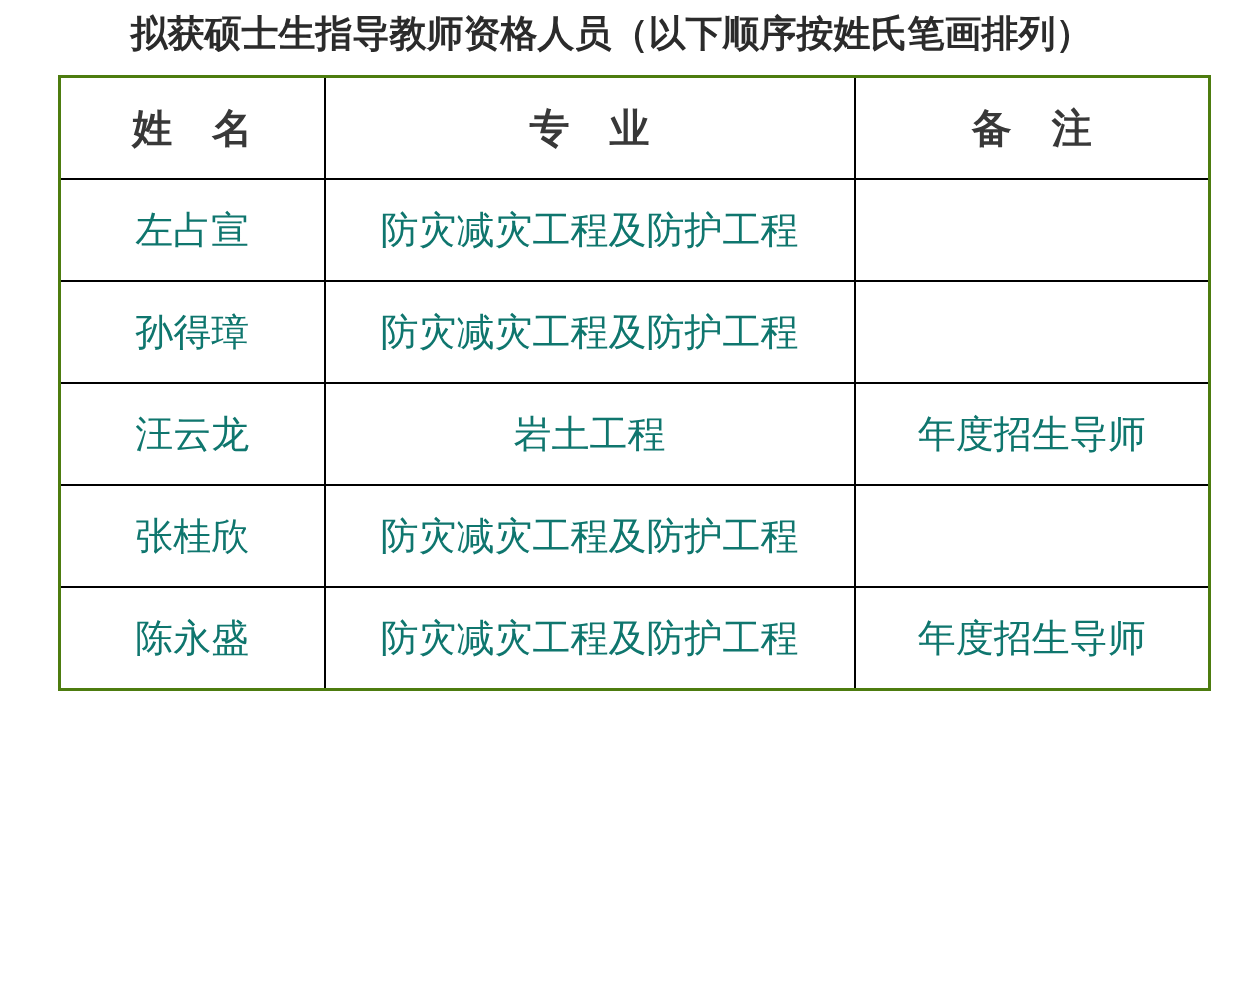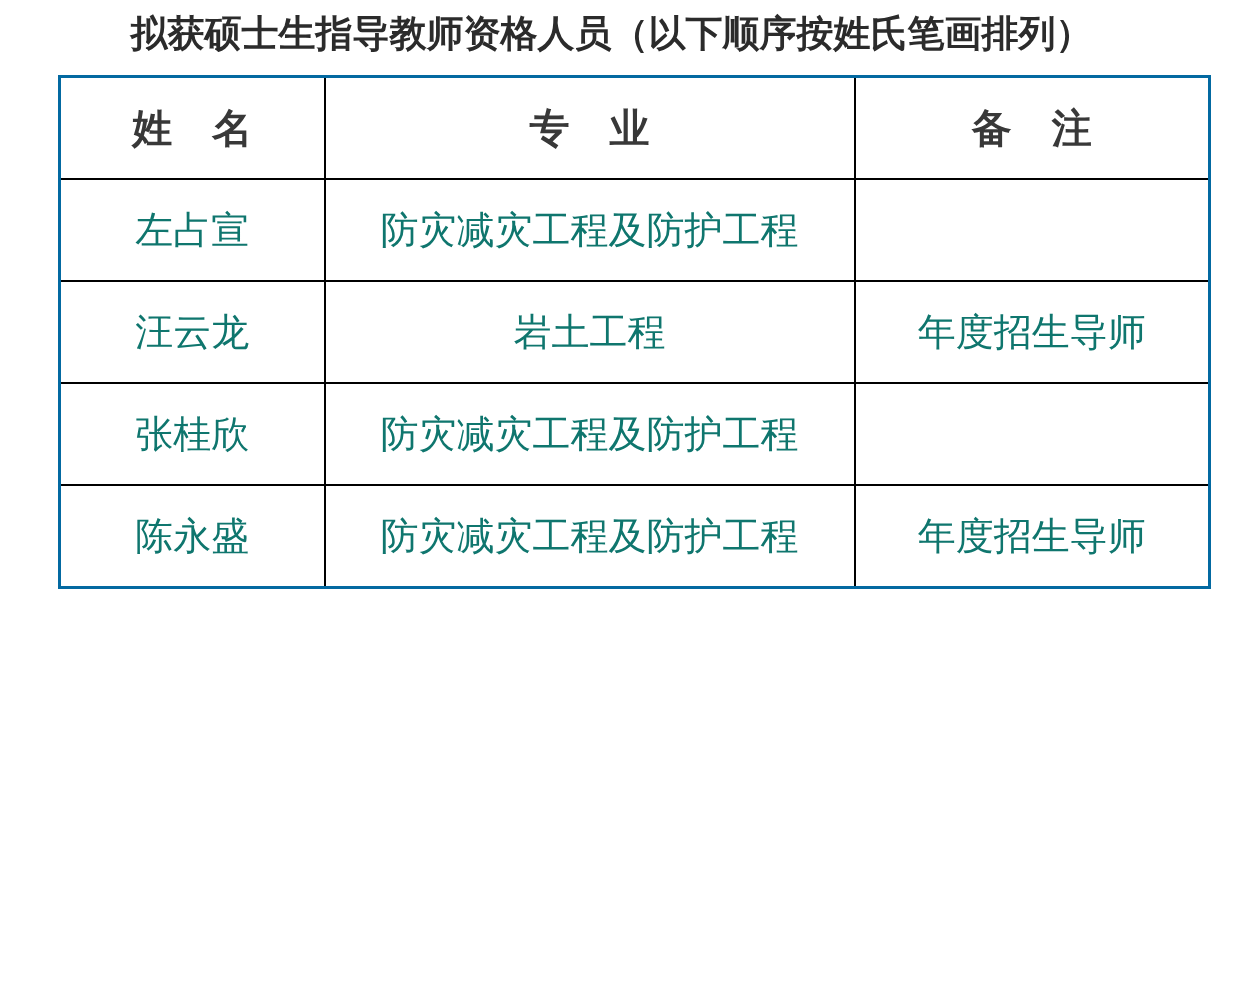--- a/index.html
+++ b/index.html
@@ -31,21 +31,21 @@
     white-space: nowrap;
   }
   table.faculty {
     position: absolute;
     left: 58px;
     top: 75px;
     width: 1150px;
     border-collapse: collapse;
     table-layout: fixed;
     background: #ffffff;
-    border: 3px solid #0369a1;
+    border: 3px solid #4d7c0f;
   }
   table.faculty col.c1 { width: 265px; }
   table.faculty col.c2 { width: 530px; }
   table.faculty col.c3 { width: 355px; }
   table.faculty th,
   table.faculty td {
     border: 2px solid #000000;
     height: 100px;
     text-align: center;
     vertical-align: middle;
@@ -85,20 +85,25 @@
         <th>备　注</th>
       </tr>
     </thead>
     <tbody>
       <tr>
         <td>左占宣</td>
         <td>防灾减灾工程及防护工程</td>
         <td></td>
       </tr>
       <tr>
+        <td>孙得璋</td>
+        <td>防灾减灾工程及防护工程</td>
+        <td></td>
+      </tr>
+      <tr>
         <td>汪云龙</td>
         <td>岩土工程</td>
         <td>年度招生导师</td>
       </tr>
       <tr>
         <td>张桂欣</td>
         <td>防灾减灾工程及防护工程</td>
         <td></td>
       </tr>
       <tr>

